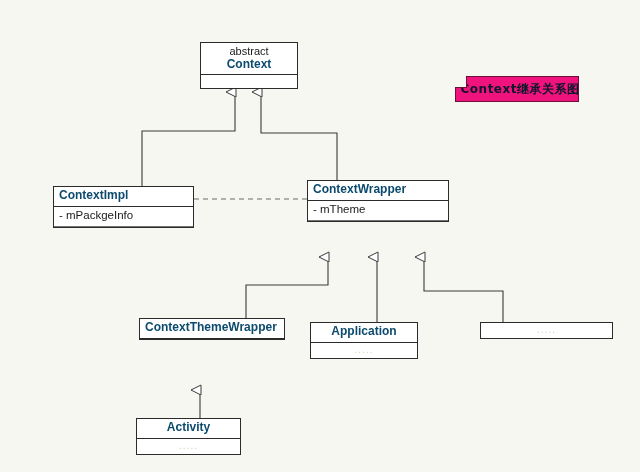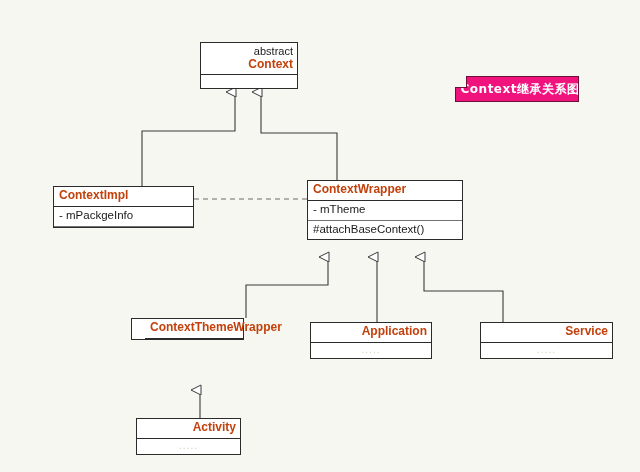--- a/index.html
+++ b/index.html
@@ -28,41 +28,41 @@
     pointer-events: none;
   }
   .uml-class {
     position: absolute;
     background: #ffffff;
     border: 1px solid #2b2b2b;
     box-sizing: border-box;
     z-index: 5;
   }
   .uml-header {
-    text-align: right;
+    text-align: center;
     padding: 2px 4px 3px 4px;
     box-sizing: border-box;
     border-bottom: 1px solid #2b2b2b;
     line-height: 1.15;
   }
   .uml-header.left {
     text-align: left;
     padding-left: 5px;
   }
   .stereotype {
     display: block;
     font-size: 11px;
     font-weight: normal;
     color: #1a1a1a;
   }
   .cname {
     display: block;
     font-size: 12px;
     font-weight: bold;
-    color: #c2410c;
+    color: #0c4a6e;
   }
   .uml-compartment {
     padding: 2px 5px 3px 5px;
     font-size: 11.5px;
     color: #1a1a1a;
     box-sizing: border-box;
     line-height: 1.2;
     border-bottom: 1px solid #737373;
   }
   .uml-compartment.last {
@@ -97,21 +97,21 @@
     height: 11px;
     background: #f7f7f2;
     border-right: 1px solid #6d1038;
     border-bottom: 1px solid #6d1038;
     z-index: 9;
   }
   .note-text {
     font-family: "DejaVu Sans", sans-serif;
     font-size: 12px;
     font-weight: bold;
-    color: #ffffff;
+    color: #0f172a;
     letter-spacing: 0.5px;
     white-space: nowrap;
     padding-left: 6px;
   }
 </style>
 </head>
 <body>
 
 <div id="canvas">
 
@@ -152,51 +152,45 @@
 
   <div class="uml-class" style="left:53px; top:186px; width:141px;">
     <div class="uml-header left">
       <span class="cname">ContextImpl</span>
     </div>
     <div class="uml-compartment">
       <span>- mPackgeInfo</span>
     </div>
   </div>
 
-  <div class="uml-class" style="left:307px; top:180px; width:156px;">
+  <div class="uml-class" style="left:307px; top:180px; width:142px;">
     <div class="uml-header left">
       <span class="cname">ContextWrapper</span>
     </div>
     <div class="uml-compartment">
       <span>- mTheme</span>
     </div>
-    <div class="uml-compartment last">
-      <span>#attachBaseContext()</span>
-    </div>
-  </div>
-
-  <div class="uml-class" style="left:131px; top:318px; width:113px;padding-left:13px;">
+  </div>
+
+  <div class="uml-class" style="left:139px; top:318px; width:146px;">
     <div class="uml-header left">
       <span class="cname">ContextThemeWrapper</span>
     </div>
   </div>
 
-  <div class="uml-class" style="left:310px; top:322px; width:122px;">
+  <div class="uml-class" style="left:310px; top:322px; width:108px;">
     <div class="uml-header">
       <span class="cname">Application</span>
     </div>
     <div class="uml-compartment last empty">
       <span class="dots">.....</span>
     </div>
   </div>
 
   <div class="uml-class" style="left:480px; top:322px; width:133px;">
-    <div class="uml-header">
-      <span class="cname">Service</span>
-    </div>
     <div class="uml-compartment last empty">
       <span class="dots">.....</span>
     </div>
   </div>
 
   <div class="uml-class" style="left:136px; top:418px; width:105px;">
     <div class="uml-header">
       <span class="cname">Activity</span>
     </div>
     <div class="uml-compartment last empty">

